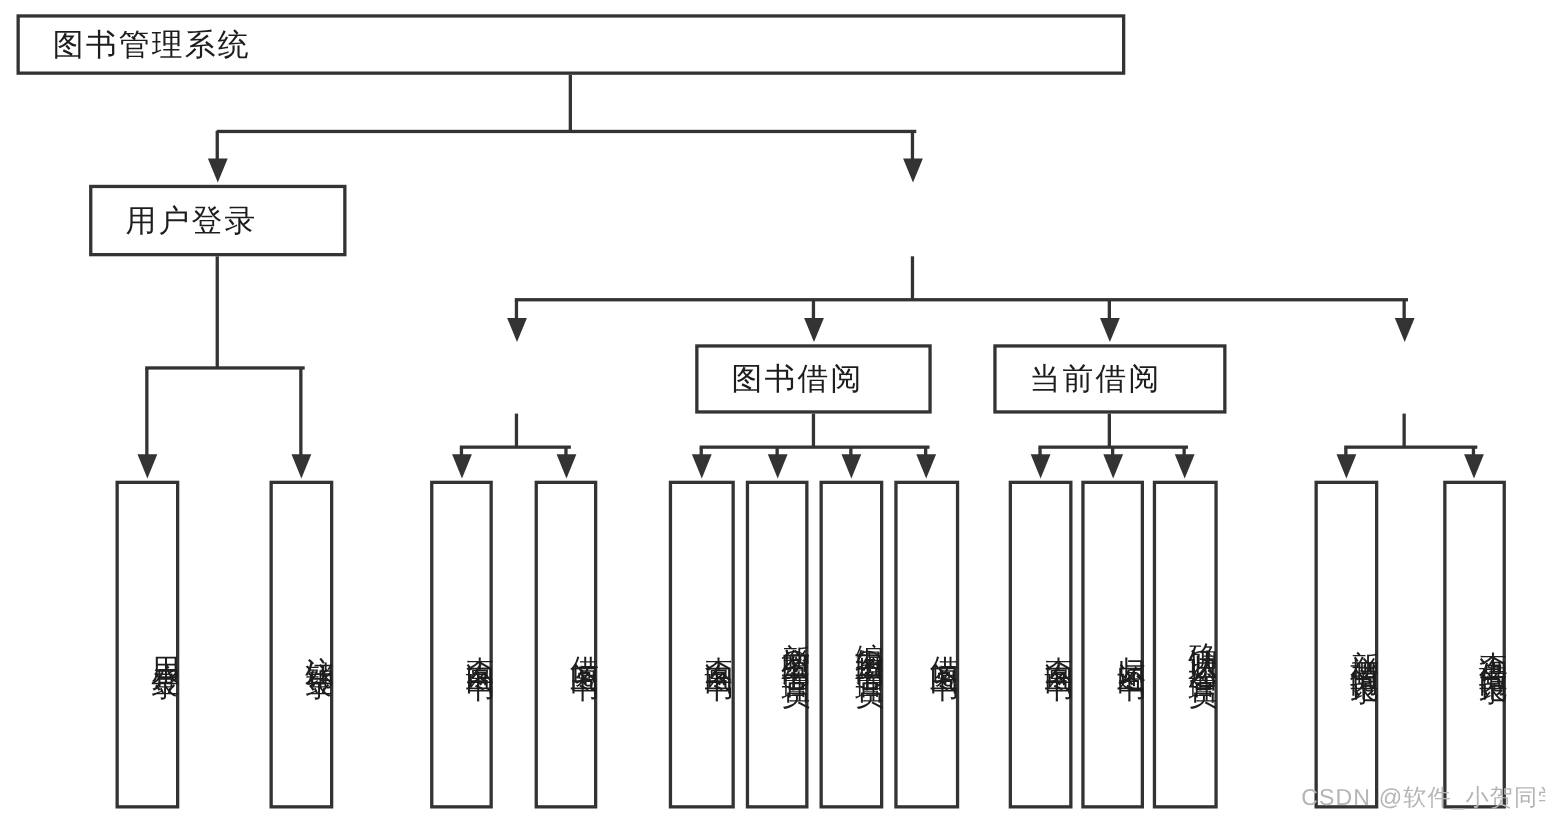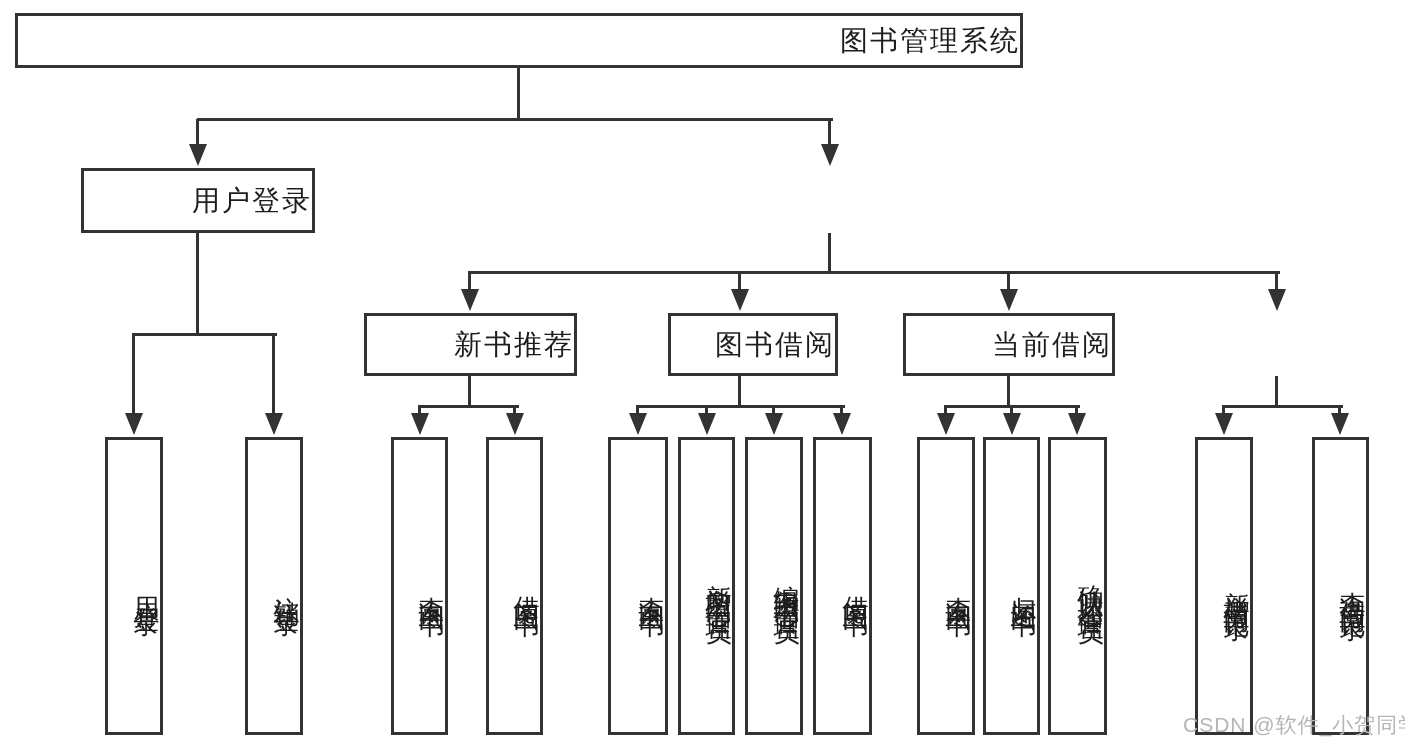--- a/index.html
+++ b/index.html
@@ -1,19 +1,19 @@
 <!DOCTYPE html>
 <html><head>
 <meta charset="utf-8">
 <style>
   html,body{margin:0;padding:0;background:#fff;}
   #stage{position:relative;width:1405px;height:747px;background:#fff;overflow:hidden;
          font-family:"Liberation Sans","DejaVu Sans",sans-serif;}
   .node{position:absolute;border:3px solid #333;background:#fff;box-sizing:border-box;
-        display:flex;align-items:center;justify-content:flex-end;padding-left:30px;}
+        display:flex;align-items:center;justify-content:flex-start;padding-left:30px;}
   .hlabel{font-size:28px;color:#1d1d1d;letter-spacing:2px;white-space:nowrap;}
   .vlabel{writing-mode:vertical-rl;text-orientation:mixed;font-size:26px;color:#1d1d1d;
           letter-spacing:5px;line-height:1;}
   .vl{position:absolute;width:3px;background:#333;}
   .hl{position:absolute;height:3px;background:#333;}
   .arr{position:absolute;width:0;height:0;
        border-left:9px solid transparent;border-right:9px solid transparent;
        border-top:22px solid #333;}
   .watermark{position:absolute;left:1183px;top:711px;font-size:21px;color:#b5b5b5;
              letter-spacing:1px;white-space:nowrap;}
@@ -24,24 +24,21 @@
 <div id="stage">
 
   <div class="node" style="left:15px;top:13px;width:1008px;height:55px">
     <span class="hlabel">图书管理系统</span>
   </div>
 
   <div class="node" style="left:81px;top:168px;width:234px;height:65px">
     <span class="hlabel">用户登录</span>
   </div>
 
-  <div class="node" style="left:364px;top:313px;width:213px;height:63px">
-    <span class="hlabel">新书推荐</span>
-  </div>
-  <div class="node" style="left:668px;top:313px;width:170px;height:63px">
+  <div class="node" style="left:632px;top:313px;width:215px;height:63px">
     <span class="hlabel">图书借阅</span>
   </div>
   <div class="node" style="left:903px;top:313px;width:212px;height:63px">
     <span class="hlabel">当前借阅</span>
   </div>
 
   <div class="node" style="left:105px;top:437px;width:58px;height:298px">
     <span class="vlabel">用户登录</span>
   </div>
   <div class="node" style="left:245px;top:437px;width:58px;height:298px">

